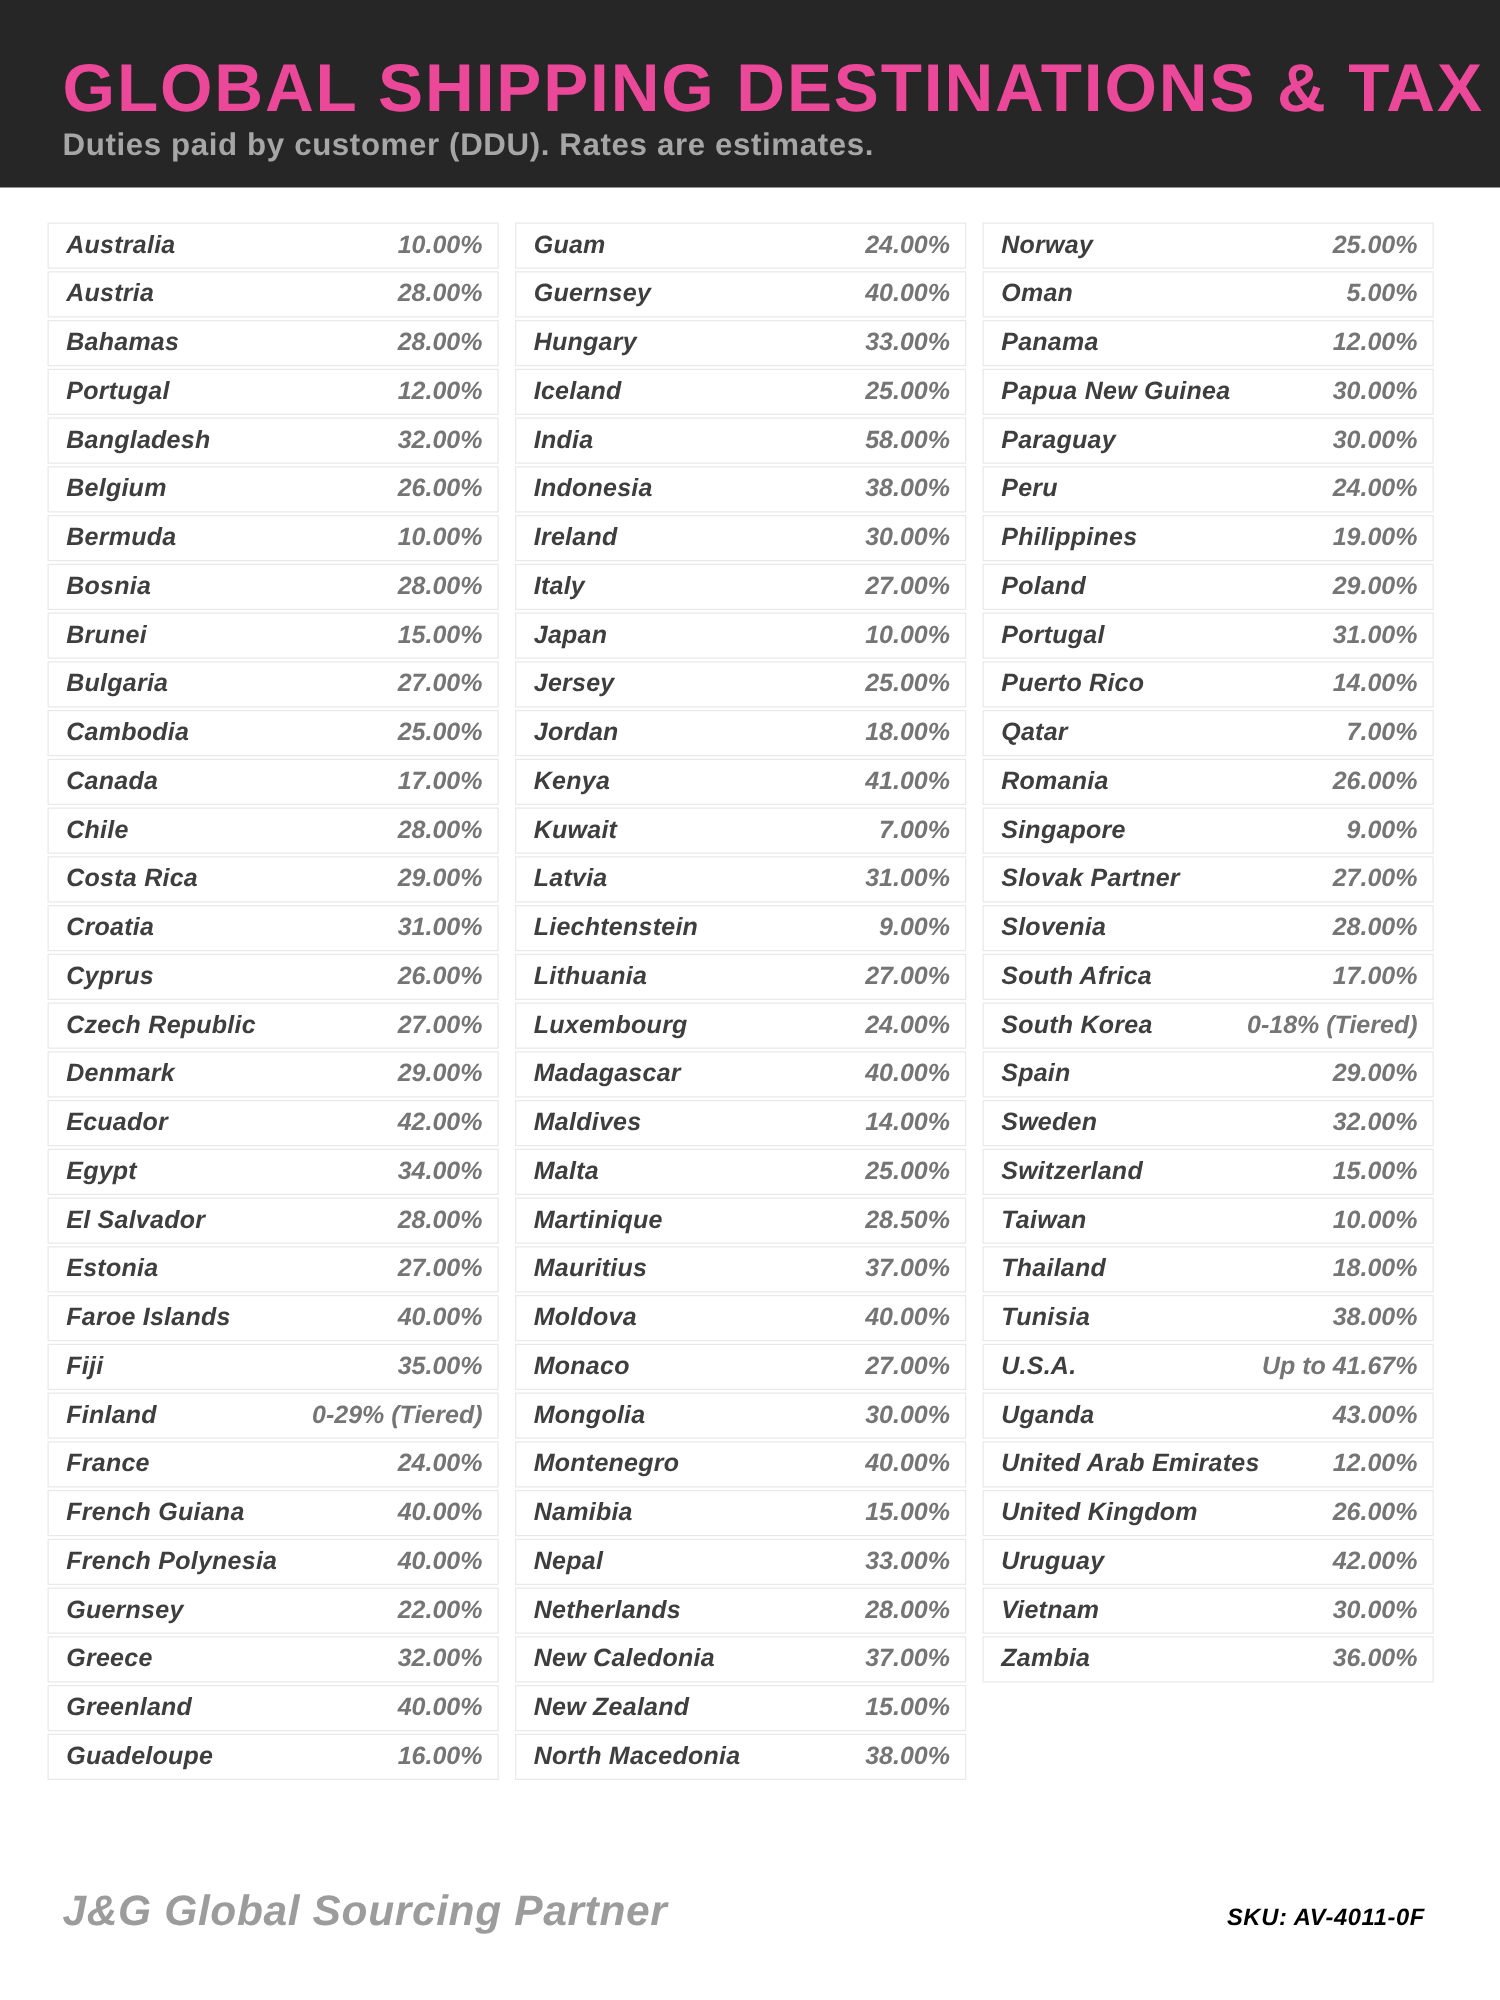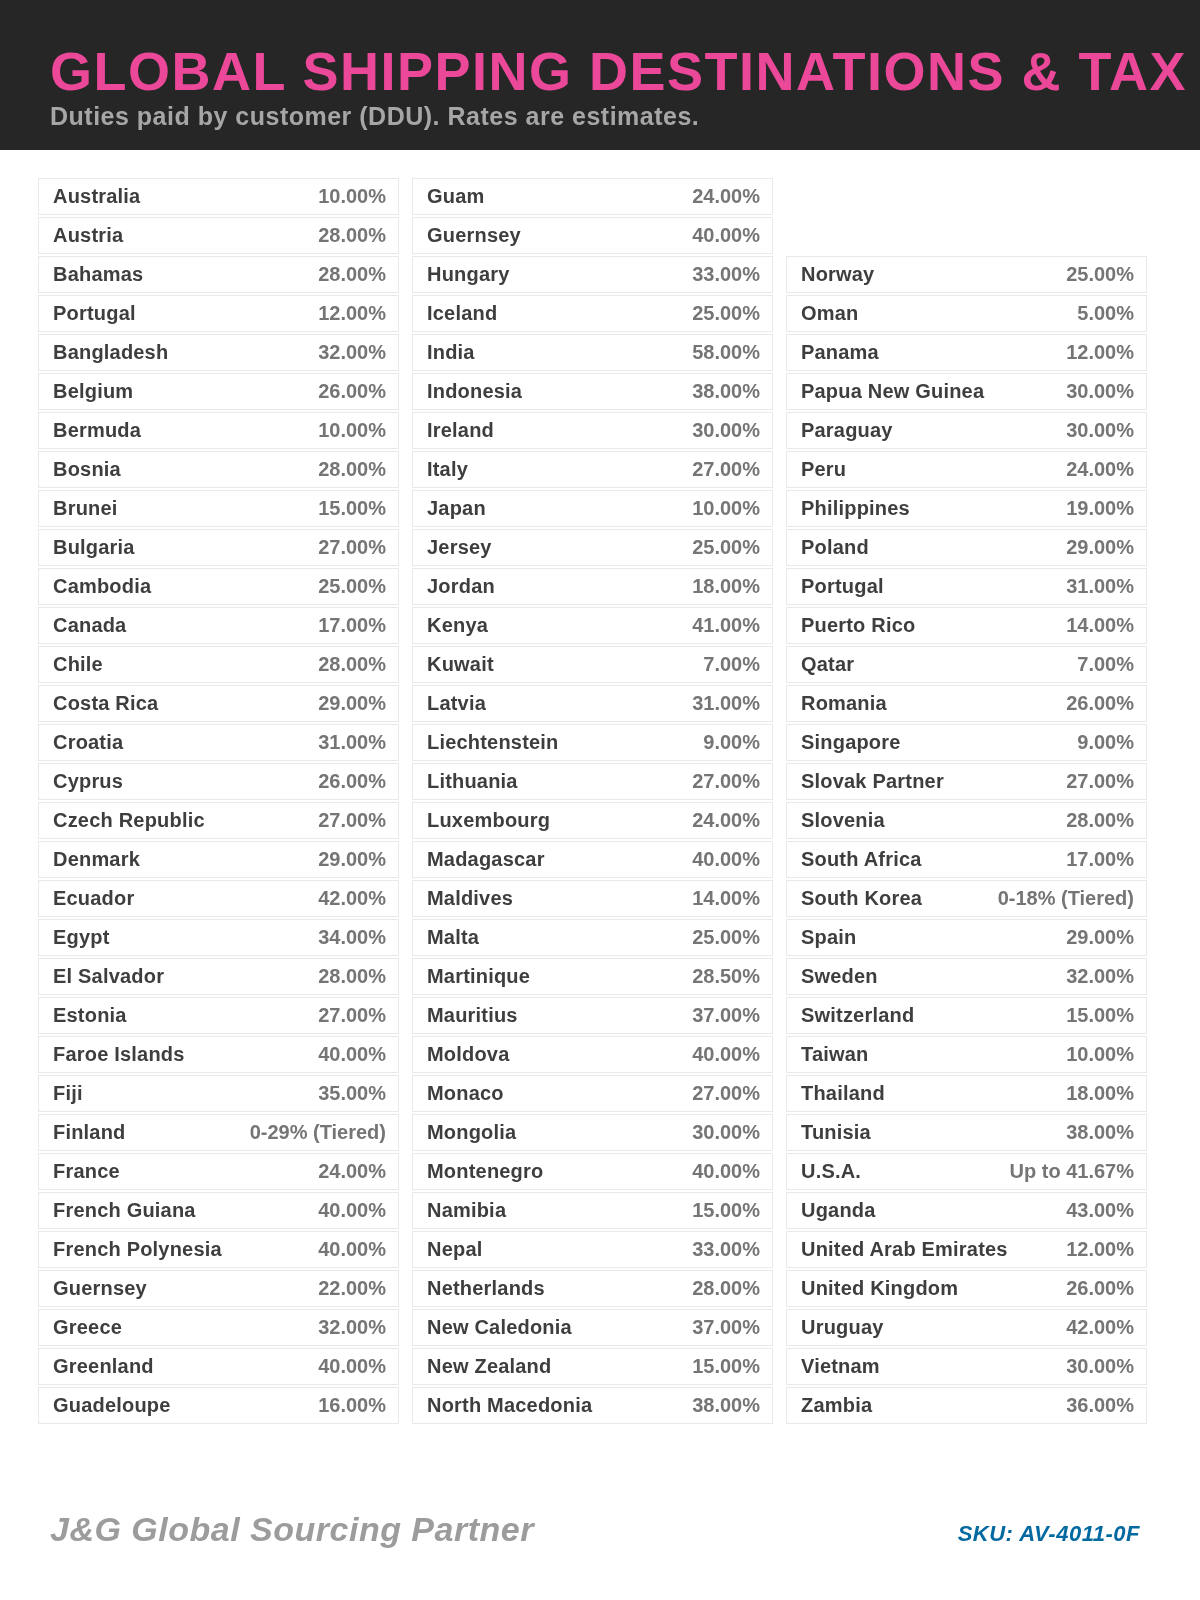--- a/index.html
+++ b/index.html
@@ -27,21 +27,22 @@
     color: #a6a6a6;
     font-size: 25px;
     font-weight: 700;
     letter-spacing: 0.5px;
   }
   .grid {
     margin: 28px 0 0 38px;
     width: 1108px;
     display: flex;
     gap: 13px;
-    align-items: flex-end;
+    align-items: flex-start;
+    font-style: italic;
   }
   .col {
     width: 361px;
     flex: 0 0 361px;
   }
   .row {
     height: 37px;
     margin-bottom: 2px;
     background: #ffffff;
     border: 1px solid #e9e9e9;
@@ -71,22 +72,22 @@
     align-items: baseline;
     font-style: italic;
   }
   .brand {
     color: #9c9c9c;
     font-size: 34px;
     font-weight: 800;
     letter-spacing: 0.5px;
   }
   .sku {
-    color: #0369a1;
-    font-size: 22px;
+    color: #000000;
+    font-size: 19px;
     font-weight: 800;
     letter-spacing: 0.5px;
   }
 </style>
 </head>
 <body>
 
 <div class="header">
   <div class="title">GLOBAL SHIPPING DESTINATIONS &amp; TAX ESTIMATES</div>
   <div class="subtitle">Duties paid by customer (DDU). Rates are estimates.</div>

